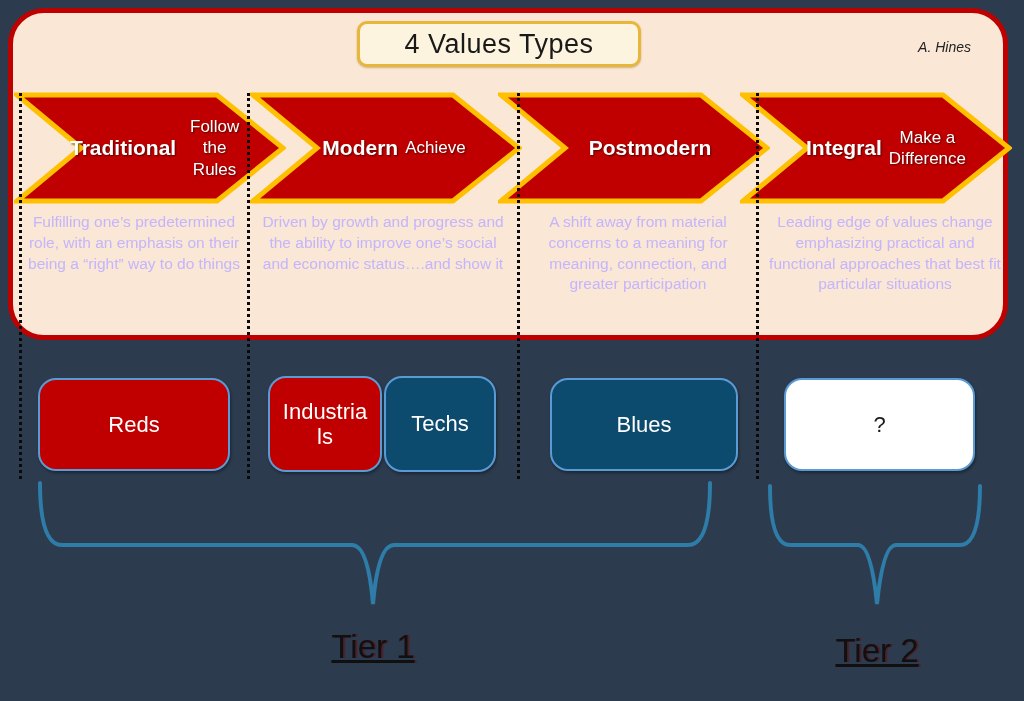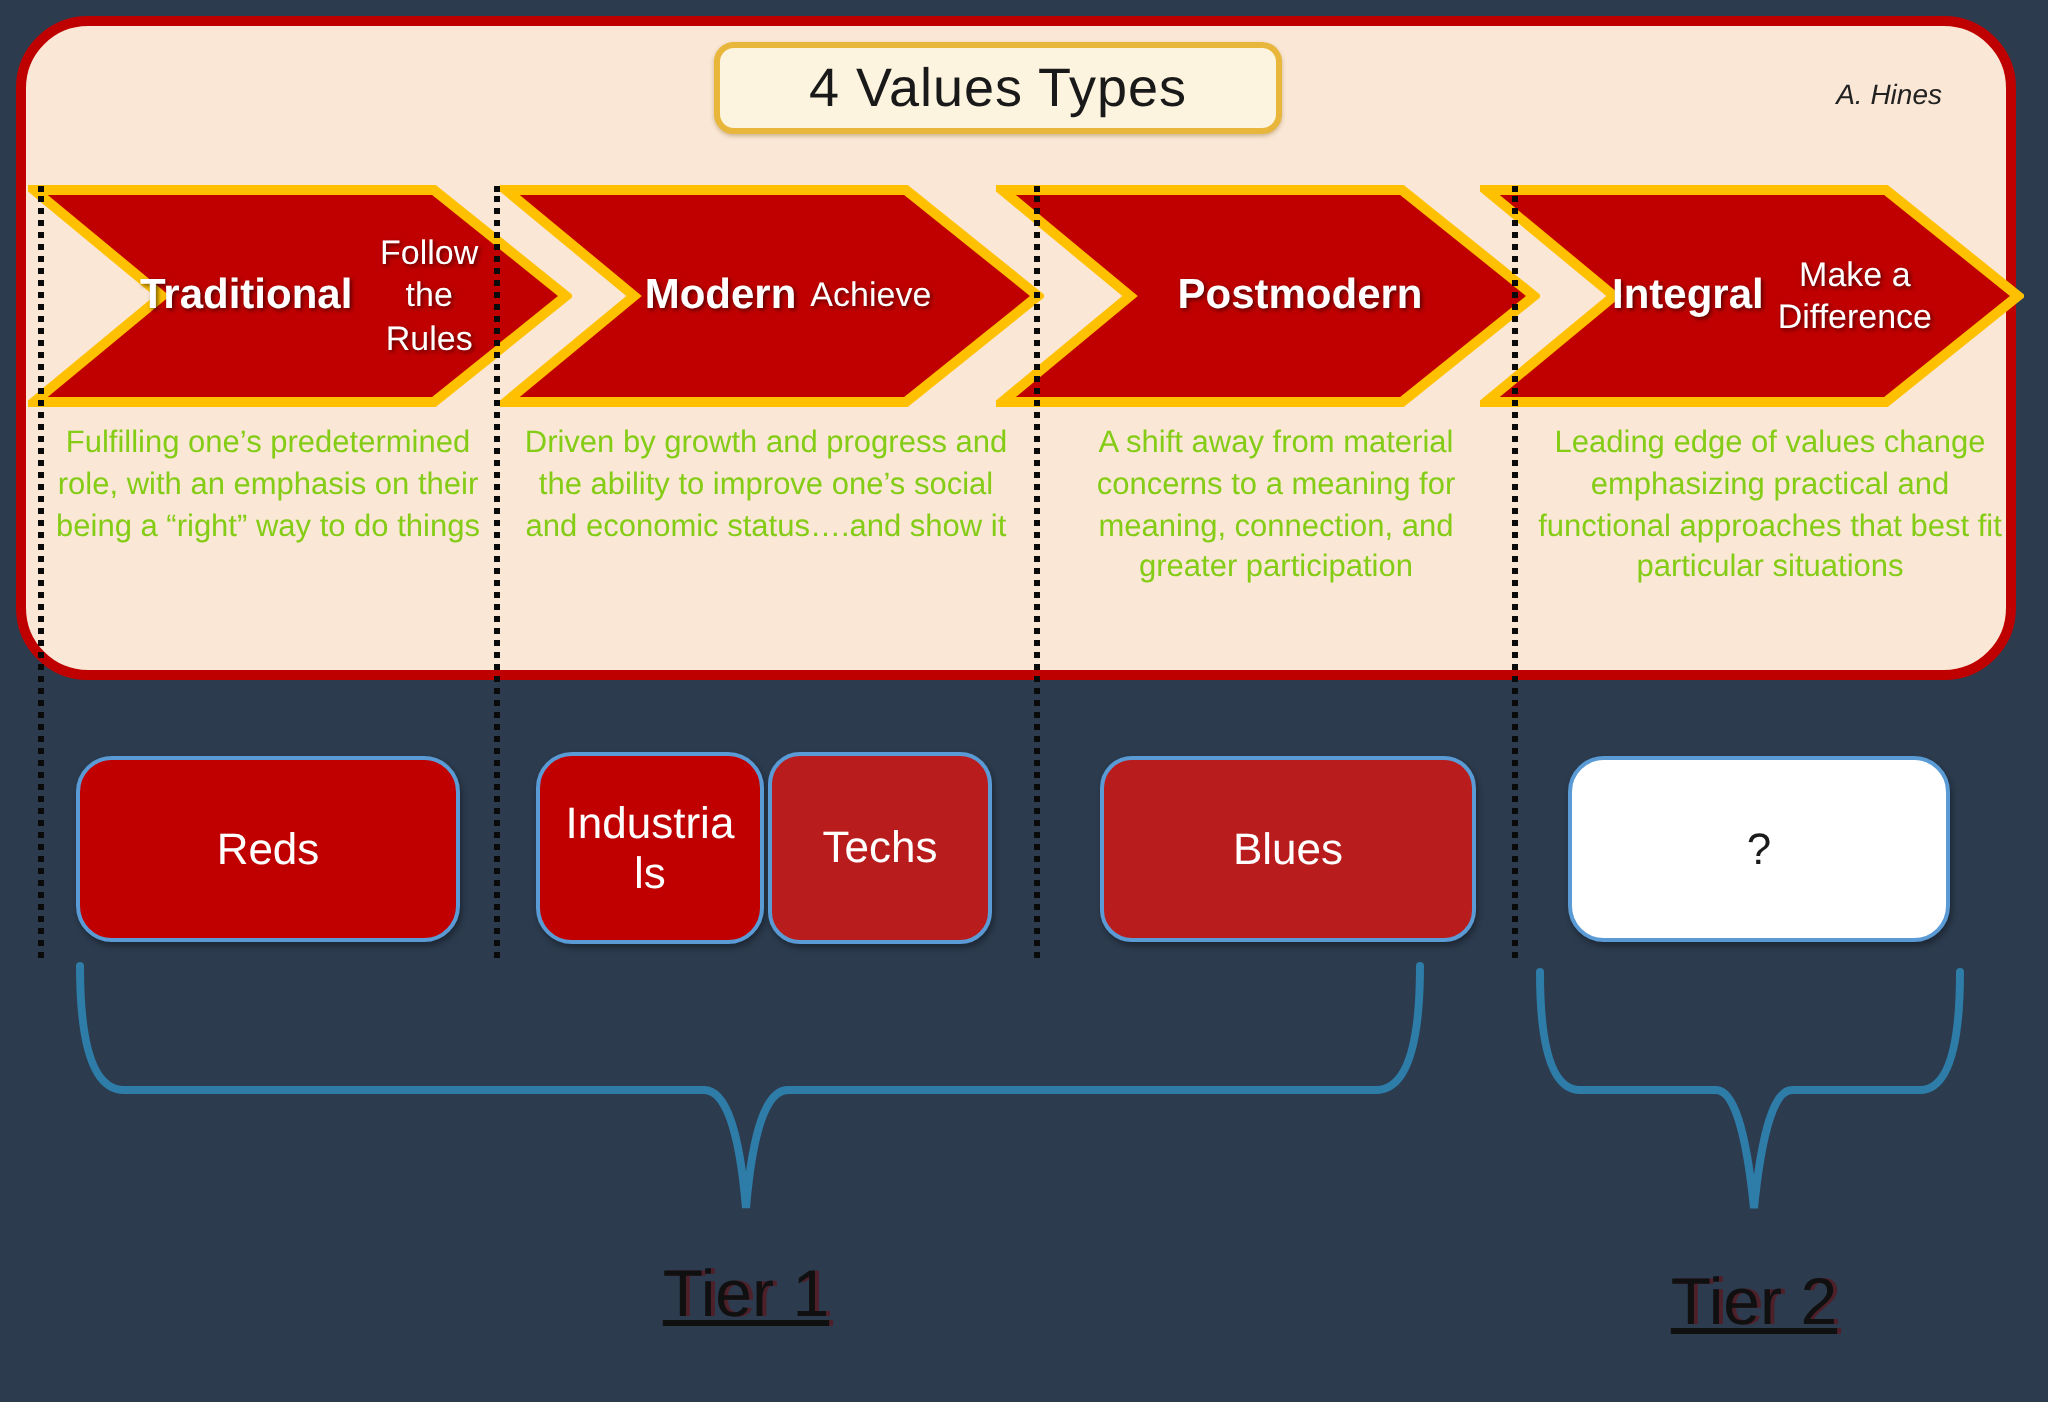--- a/index.html
+++ b/index.html
@@ -37,37 +37,37 @@
     display:flex;flex-direction:row;align-items:center;justify-content:center;
     gap:7px;text-align:center;color:#fff;
     text-shadow:1px 1px 2px rgba(0,0,0,.55);
   }
   .chev-name{font-size:21px;font-weight:bold;line-height:1.1;}
   .chev-tag{font-size:17px;line-height:1.25;}
   
   .desc{
     position:absolute;top:212px;height:124px;
     display:flex;align-items:flex-start;justify-content:center;
-    text-align:center;font-size:15.5px;line-height:1.34;color:#84cc16;
+    text-align:center;font-size:15.5px;line-height:1.34;color:#c4b5fd;
   }
   
   .dotline{
     position:absolute;top:93px;height:386px;width:0;
     border-left:3px dotted #0a0a0a;z-index:30;
   }
   
   .gbox{
     position:absolute;top:378px;height:93px;border-radius:18px;
     border:2px solid #5B9BD5;box-sizing:border-box;
     display:flex;align-items:center;justify-content:center;
     font-size:22px;text-align:center;z-index:20;
     box-shadow:1px 2px 3px rgba(0,0,0,.35);
   }
   .gbox.red{background:#C00000;color:#fff;}
-  .gbox.blue{background:#b91c1c;color:#fff;border-radius:16px;}
+  .gbox.blue{background:#0c4a6e;color:#fff;}
   .gbox.white{background:#FFFFFF;color:#1a1a1a;}
   .gbox .wrap{width:86px;word-break:break-all;line-height:1.15;}
   
   .braces{position:absolute;left:0;top:0;z-index:5;pointer-events:none;}
   
   .tier{
     position:absolute;width:170px;text-align:center;
     font-size:33px;color:#101010;z-index:6;
     text-shadow:2px 0 0 rgba(120,0,0,.45);
     text-decoration:underline;

